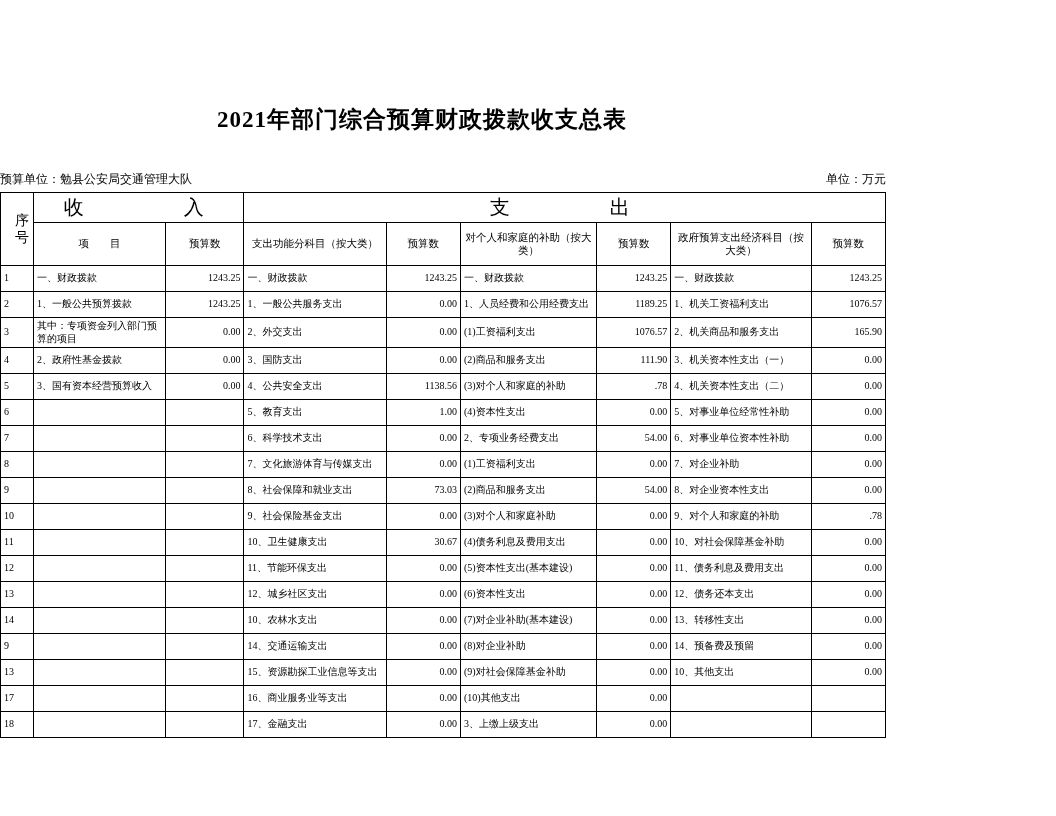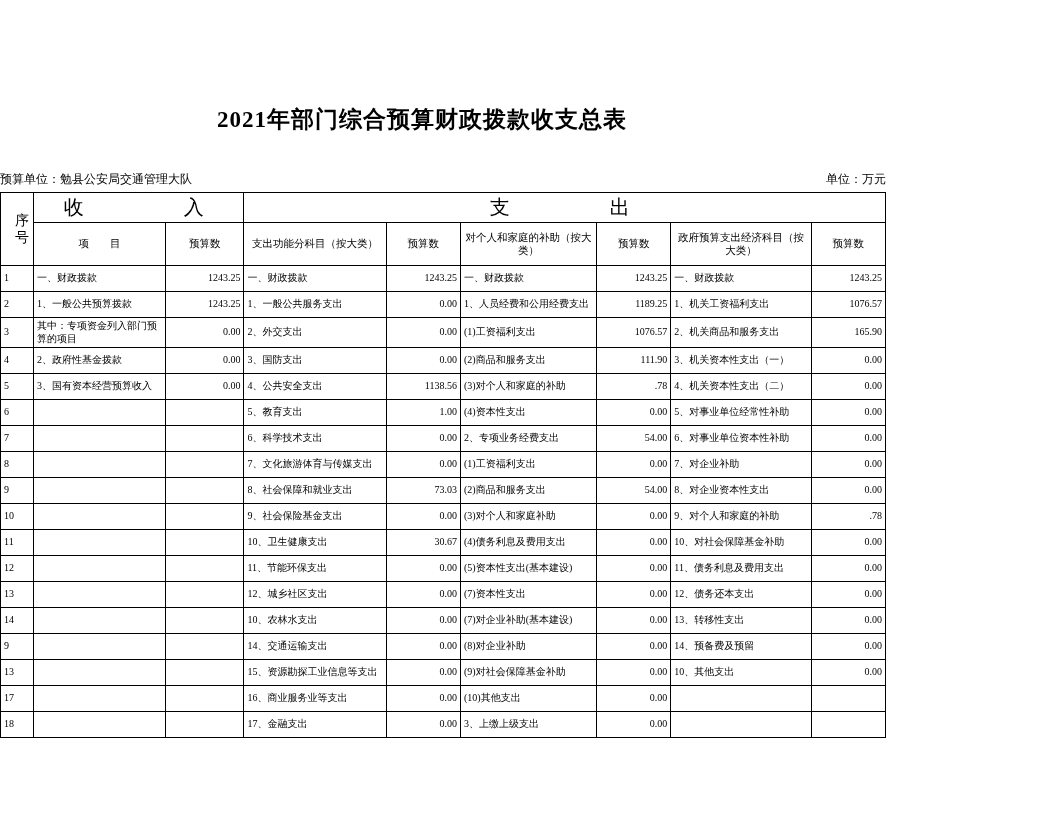--- a/index.html
+++ b/index.html
@@ -280,21 +280,21 @@
           <td class="num">0.00</td>
           <td class="txt indent1">11、债务利息及费用支出</td>
           <td class="num">0.00</td>
         </tr>
         <tr>
           <td class="seq">13</td>
           <td class="txt indent1"></td>
           <td class="num"></td>
           <td class="txt indent1">12、城乡社区支出</td>
           <td class="num">0.00</td>
-          <td class="txt indent1">(7)资本性支出</td>
+          <td class="txt indent1">(6)资本性支出</td>
           <td class="num">0.00</td>
           <td class="txt indent1">12、债务还本支出</td>
           <td class="num">0.00</td>
         </tr>
         <tr>
           <td class="seq">14</td>
           <td class="txt indent1"></td>
           <td class="num"></td>
           <td class="txt indent1">10、农林水支出</td>
           <td class="num">0.00</td>

